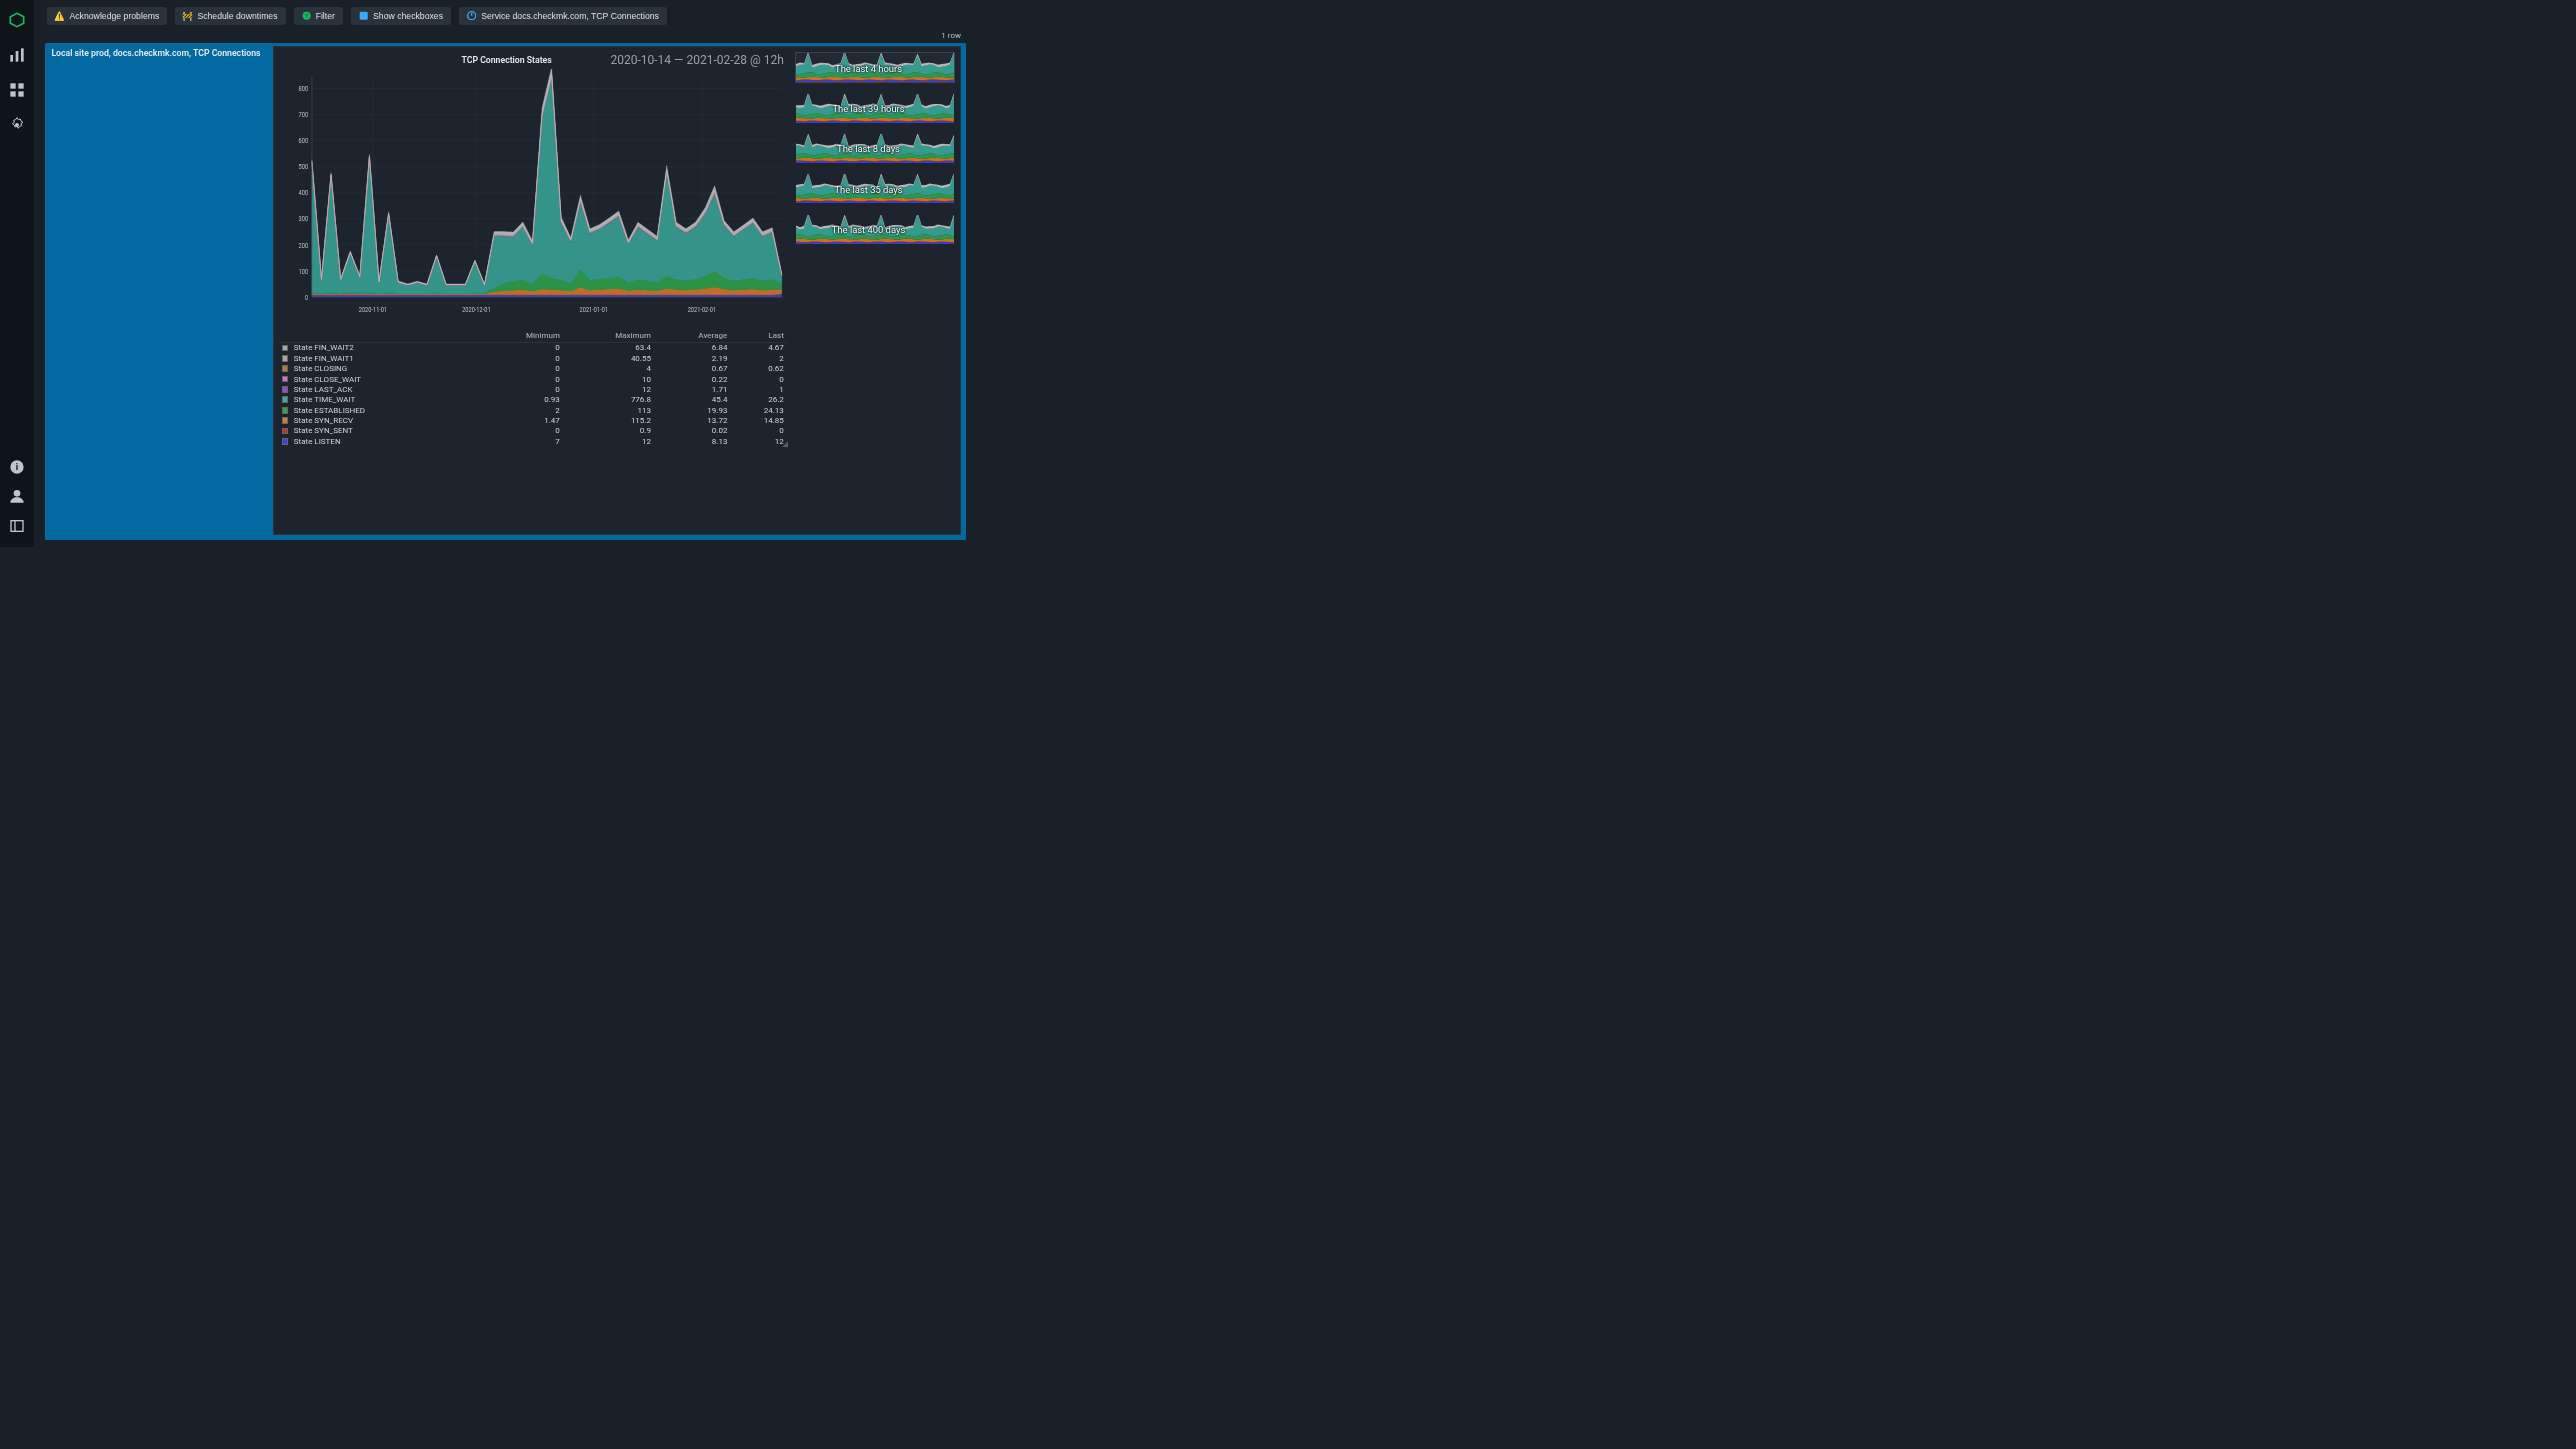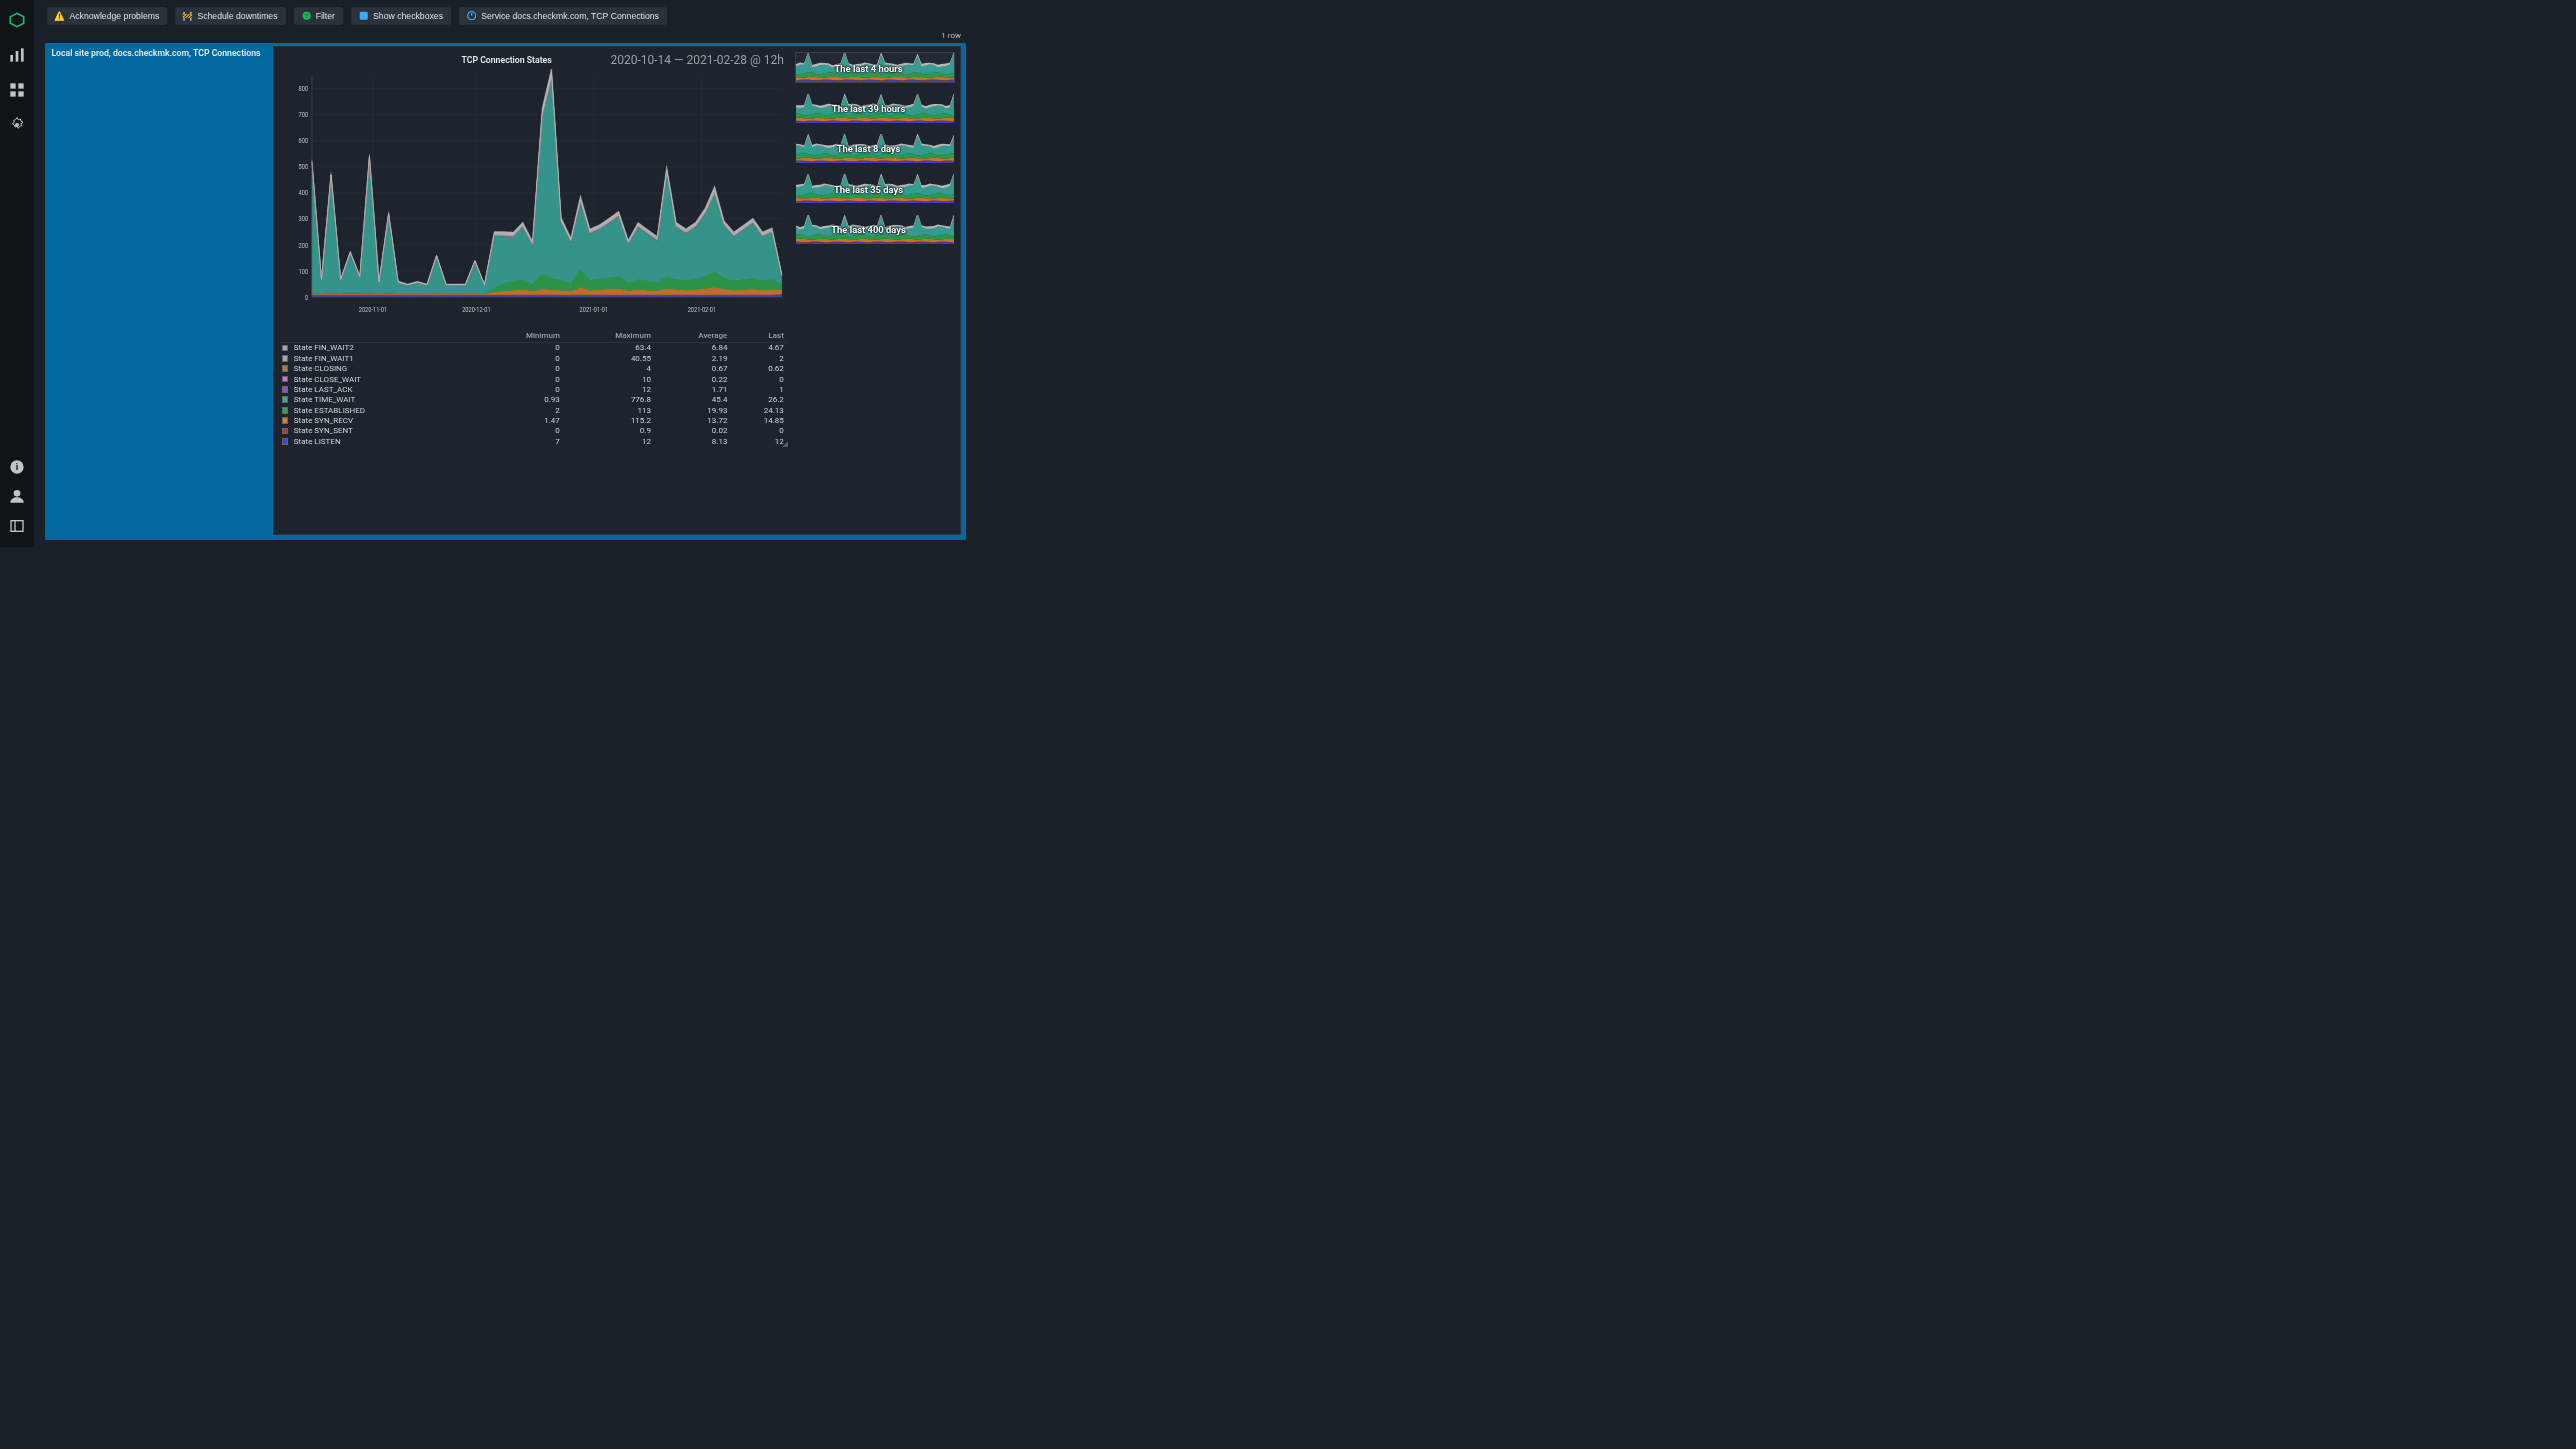--- a/index.html
+++ b/index.html
@@ -192,21 +192,21 @@
   border: 0.7px solid transparent;
 }
 .thumb:first-child { border-color: #3a4450; background:#222932; }
 .thumb svg { width: 100%; height: 100%; display: block; }
 .thumb .label {
   position: absolute;
   left: 0; right: 12px; top: 50%;
   transform: translateY(-50%);
   text-align: center;
   font-size: 9.4px;
-  font-weight: 700;
+  font-weight: 400;
   color: #fff;
   text-shadow: 0 0 2.7px #000, 0 0 2px #000;
 }
 
 .legend-table {
   margin-top: 12px;
   width: 100%;
   border-collapse: collapse;
   font-size: 8px;
 }

